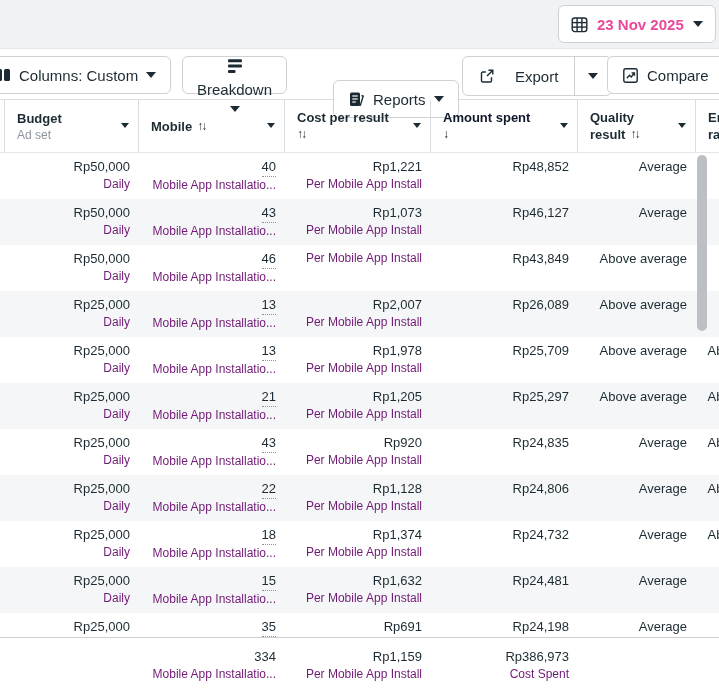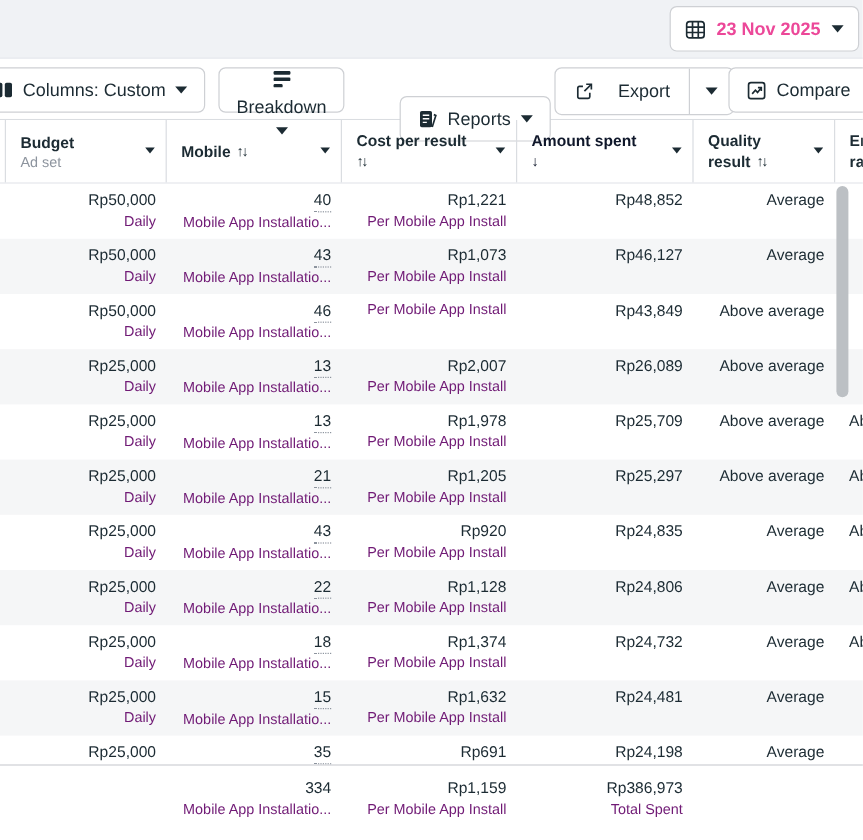--- a/index.html
+++ b/index.html
@@ -503,21 +503,21 @@
       <div class="cell">
         <div class="val">334</div>
         <div class="sub">Mobile App Installatio...</div>
       </div>
       <div class="cell">
         <div class="val">Rp1,159</div>
         <div class="sub">Per Mobile App Install</div>
       </div>
       <div class="cell">
         <div class="val">Rp386,973</div>
-        <div class="sub">Total Spent</div>
+        <div class="sub">Cost Spent</div>
       </div>
       <div class="cell"></div>
       <div class="cell cell-eng"></div>
     </div>
   </div>
 
   <div class="vthumb"></div>
 </div>
 
 </body></html>

